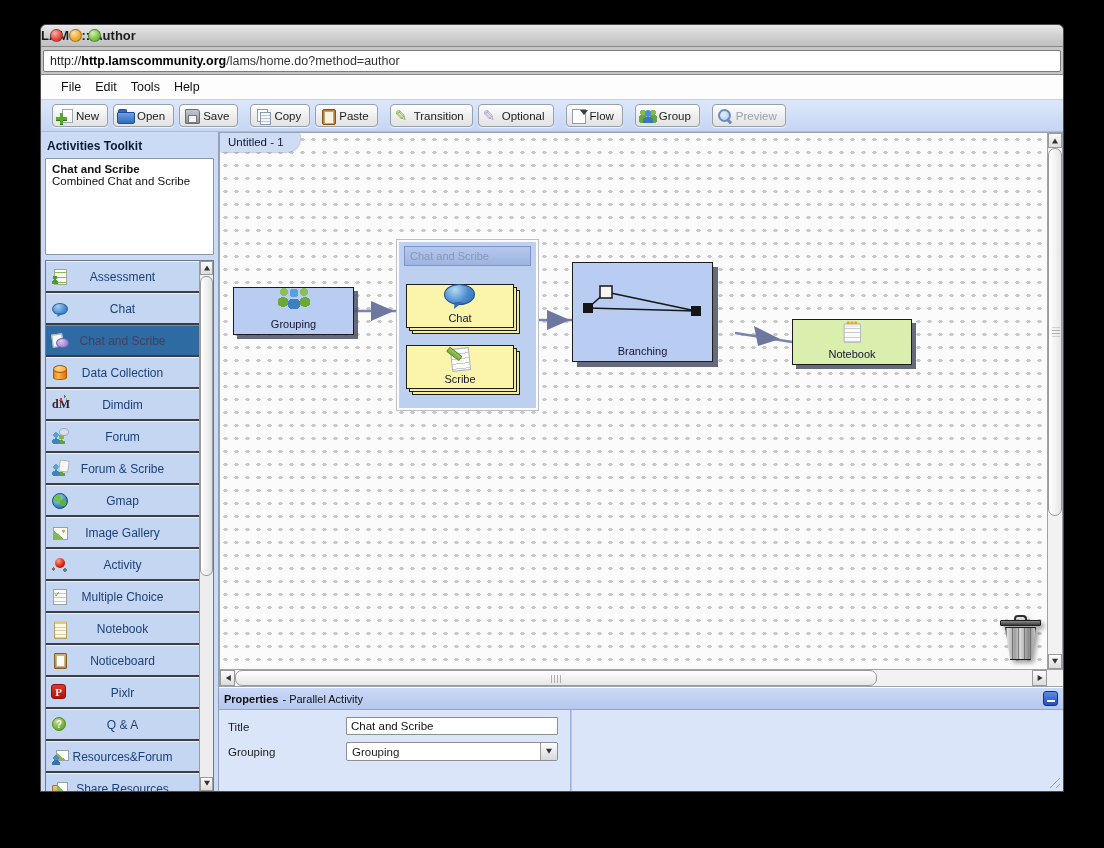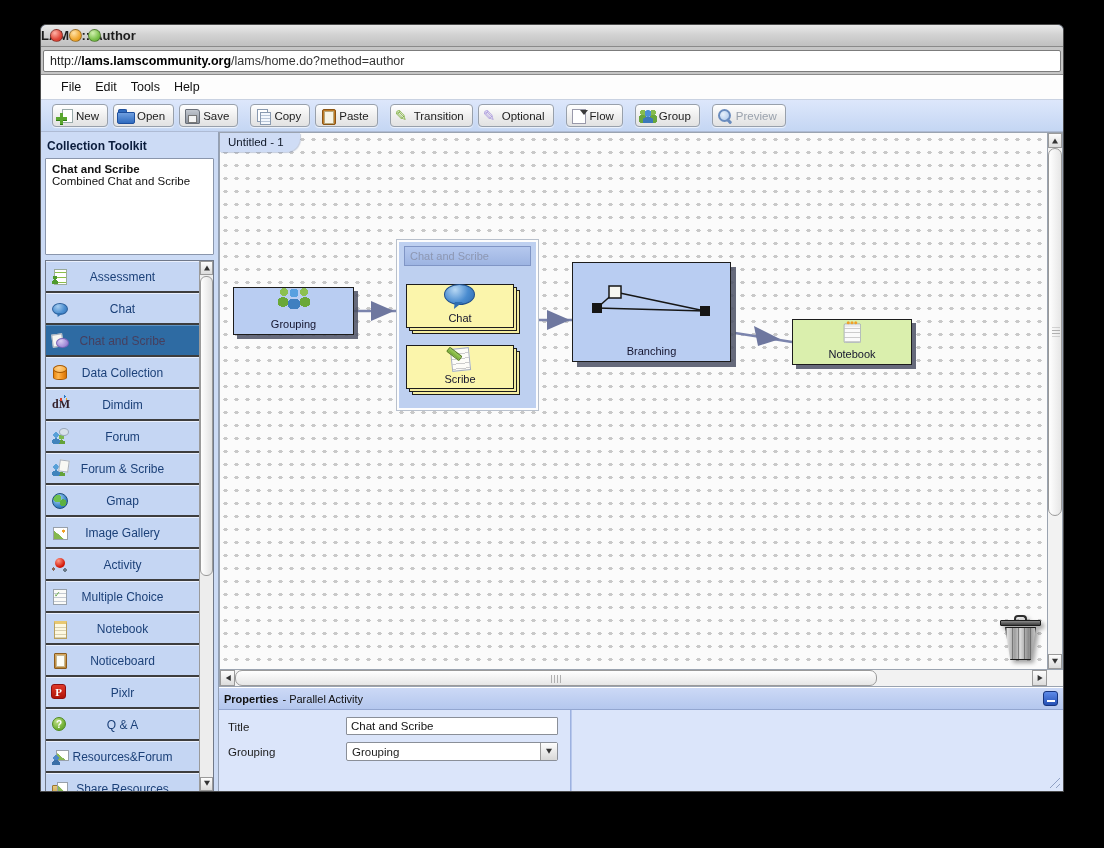--- a/index.html
+++ b/index.html
@@ -121,21 +121,21 @@
   .hs-grip{position:absolute;top:4px;left:50%;width:10px;height:8px;transform:translateX(-50%);background:repeating-linear-gradient(90deg,#b0b0b0 0 1px,transparent 1px 3px)}
 
   
   .tab{position:absolute;left:0;top:0;padding:3px 16px 4px 8px;background:#cfdcf5;border-bottom-right-radius:14px;font-size:11.5px;color:#101828;box-shadow:1px 1px 1px rgba(120,140,180,.4);cursor:pointer;z-index:3}
   .arrows{position:absolute;left:0;top:0;z-index:1;pointer-events:none}
   .node{position:absolute;border:1px solid #1c1c1c;display:flex;flex-direction:column;align-items:center;z-index:2;cursor:move}
   .node-label{font-size:11px;color:#14142e;margin-top:auto;margin-bottom:4px}
   .n-grouping{left:13px;top:154px;width:121px;height:48px;background:#b9cdf2;box-shadow:4px 4px 0 rgba(75,80,100,.85)}
   .n-grouping .grouping-icon{margin-top:-2px}
   .grouping-icon{width:36px;height:26px;background:radial-gradient(circle 4.5px at 18px 7px,#58a0e0 98%,transparent),radial-gradient(ellipse 6.5px 5.5px at 18px 18px,#3f7fc0 98%,transparent),radial-gradient(circle 4px at 8px 6px,#8cc050 98%,transparent),radial-gradient(ellipse 5.5px 5px at 7px 16px,#6aa838 98%,transparent),radial-gradient(circle 4px at 28px 6px,#8cc050 98%,transparent),radial-gradient(ellipse 5.5px 5px at 29px 16px,#6aa838 98%,transparent)}
-  .n-branching{left:352px;top:129px;width:159px;height:100px;background:#b9cdf2;box-shadow:5px 5px 0 rgba(75,80,100,.85)}
+  .n-branching{left:352px;top:129px;width:141px;height:100px;background:#b9cdf2;box-shadow:5px 5px 0 rgba(75,80,100,.85)}
   .n-notebook{left:572px;top:186px;width:120px;height:46px;background:#daefad;box-shadow:4px 4px 0 rgba(75,80,100,.85)}
   .n-notebook .notebook-big{transform:scale(.75);margin-top:-4px}
 
   .container{position:absolute;left:177px;top:107px;width:141px;height:170px;background:#bed0f0;border:2px solid #fdfdfd;outline:1px solid #b8c0cc;z-index:2}
   .container-title{height:20px;margin:4px 5px 0 5px;background:linear-gradient(#b5c8ee,#9db4e2);border:1px solid #8095c5;font-size:11px;color:#8d97b2;line-height:18px;padding-left:5px;cursor:move}
   .card{position:absolute;left:7px;width:108px;height:44px;background:#fbf5ab;border:1px solid #1c1c1c;display:flex;flex-direction:column;align-items:center;box-shadow:3px 3px 0 -1px #f4eda0,3px 3px 0 0 #1c1c1c,6px 6px 0 -1px #f4eda0,6px 6px 0 0 #1c1c1c;cursor:move}
   .card-chat{top:42px}
   .card-scribe{top:103px}
   .card .node-label{margin-bottom:3px}
 
@@ -182,21 +182,21 @@
       <span class="light l-close"></span>
       <span class="light l-min"></span>
       <span class="light l-zoom"></span>
     </div>
     <span class="title">LAMS :: Author</span>
   </div>
 
   <div class="urlbar">
     <div class="urlfield">
       <span>http://</span>
-        <span class="url-domain">lams.lamscommunity.org</span>
+        <span class="url-domain">http.lamscommunity.org</span>
         <span class="url-path">/lams/home.do?method=author</span>
     </div>
   </div>
 
   <div class="menubar">
     <span class="menu-item">File</span>
     <span class="menu-item">Edit</span>
     <span class="menu-item">Tools</span>
     <span class="menu-item">Help</span>
   </div>
@@ -240,21 +240,21 @@
       </button>
     <button class="tbtn grp disabled">
         <span class="ti t-prev"></span>
         <span>Preview</span>
       </button>
   </div>
 
   <div class="content">
 
     <div class="sidebar">
-      <div class="sb-header">Collection Toolkit</div>
+      <div class="sb-header">Activities Toolkit</div>
       <div class="sb-desc">
         <span class="sb-desc-title">Chat and Scribe</span>
         <span>Combined Chat and Scribe</span>
       </div>
       <div class="sb-list">
         <div class="sb-item">
             <span class="si i-assessment"></span>
             <span class="sb-label">Assessment</span>
           </div>
         <div class="sb-item">

